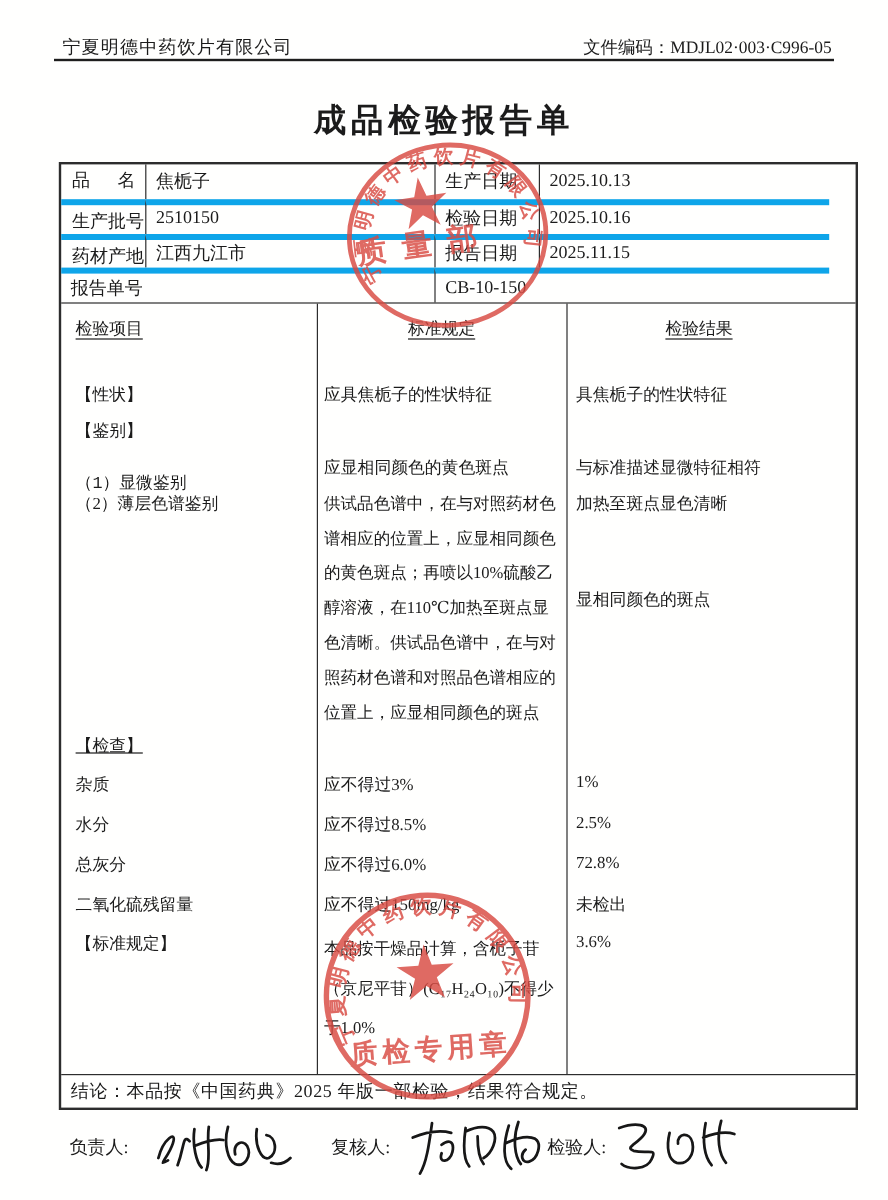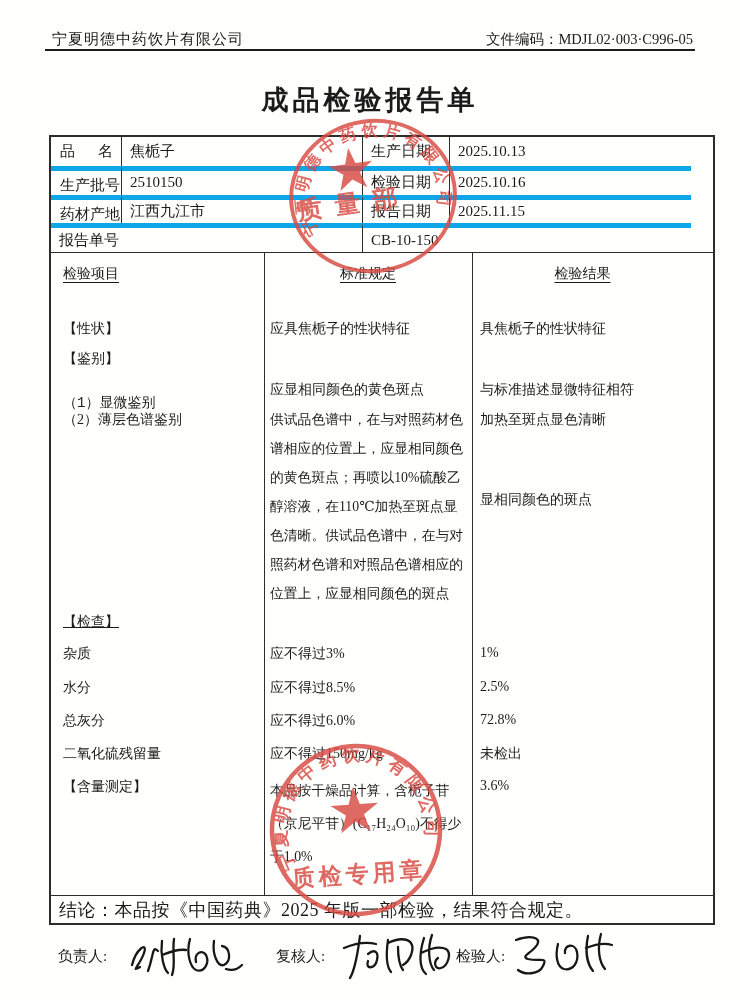--- a/index.html
+++ b/index.html
@@ -31,21 +31,21 @@
   .main { position:relative; height:643px; border-top:1px solid #2d2d2d; font-size:14px; }
   .vline { position:absolute; top:0; bottom:0; width:1px; background:#2d2d2d; }
   .v1 { left:213px; } .v2 { left:421px; }
   .abs { position:absolute; white-space:nowrap; }
   .col2c { left:213px; width:208px; text-align:center; }
   .col3c { left:421px; width:221px; text-align:center; }
   .uline { text-decoration:underline; text-underline-offset:4px; }
   .c2 { left:219px; } .c3 { left:429px; }
   .para { white-space:normal; width:200px; line-height:29px; font-size:13.8px; }
 
-  .conclusion { height:28px; border-top:1px solid #2d2d2d; font-size:18px;
+  .conclusion { height:28px; border-top:1px solid #2d2d2d; font-size:15px;
     display:flex; align-items:center; padding-left:8px; letter-spacing:0.5px; }
 
   .sig-label { position:absolute; font-size:15px; }
   .sig { position:absolute; }
   .sig path { fill:none; stroke:#171717; stroke-width:2.3; stroke-linecap:round; stroke-linejoin:round; }
 
   .stamp { position:absolute; opacity:0.82; pointer-events:none; }
   .stamp text { fill:#d84a42; font-family:"Liberation Serif","DejaVu Serif",serif; font-weight:bold; }
 </style>
 </head>
@@ -115,21 +115,21 @@
       <div class="abs c3" style="top:426px;">2.5%</div>
 
       <div class="abs" style="left:12px; top:459px;">总灰分</div>
       <div class="abs c2" style="top:459px;">应不得过6.0%</div>
       <div class="abs c3" style="top:459px;">72.8%</div>
 
       <div class="abs" style="left:12px; top:492px;">二氧化硫残留量</div>
       <div class="abs c2" style="top:492px;">应不得过150mg/kg</div>
       <div class="abs c3" style="top:492px;">未检出</div>
 
-      <div class="abs" style="left:12px; top:525px;">【含量测定】</div>
+      <div class="abs" style="left:12px; top:525px;">【标准规定】</div>
       <div class="abs c2 para" style="top:521px; line-height:33px;">本品按干燥品计算，含栀子苷（京尼平苷）(C₁₇H₂₄O₁₀)不得少于1.0%</div>
       <div class="abs c3" style="top:525px;">3.6%</div>
     </div>
 
     <div class="conclusion">
       <span>结论：本品按《中国药典》2025 年版一部检验，结果符合规定。</span>
     </div>
   </div>
 
   <div class="sig-label" style="left:58px; top:947px;">负责人:</div>

